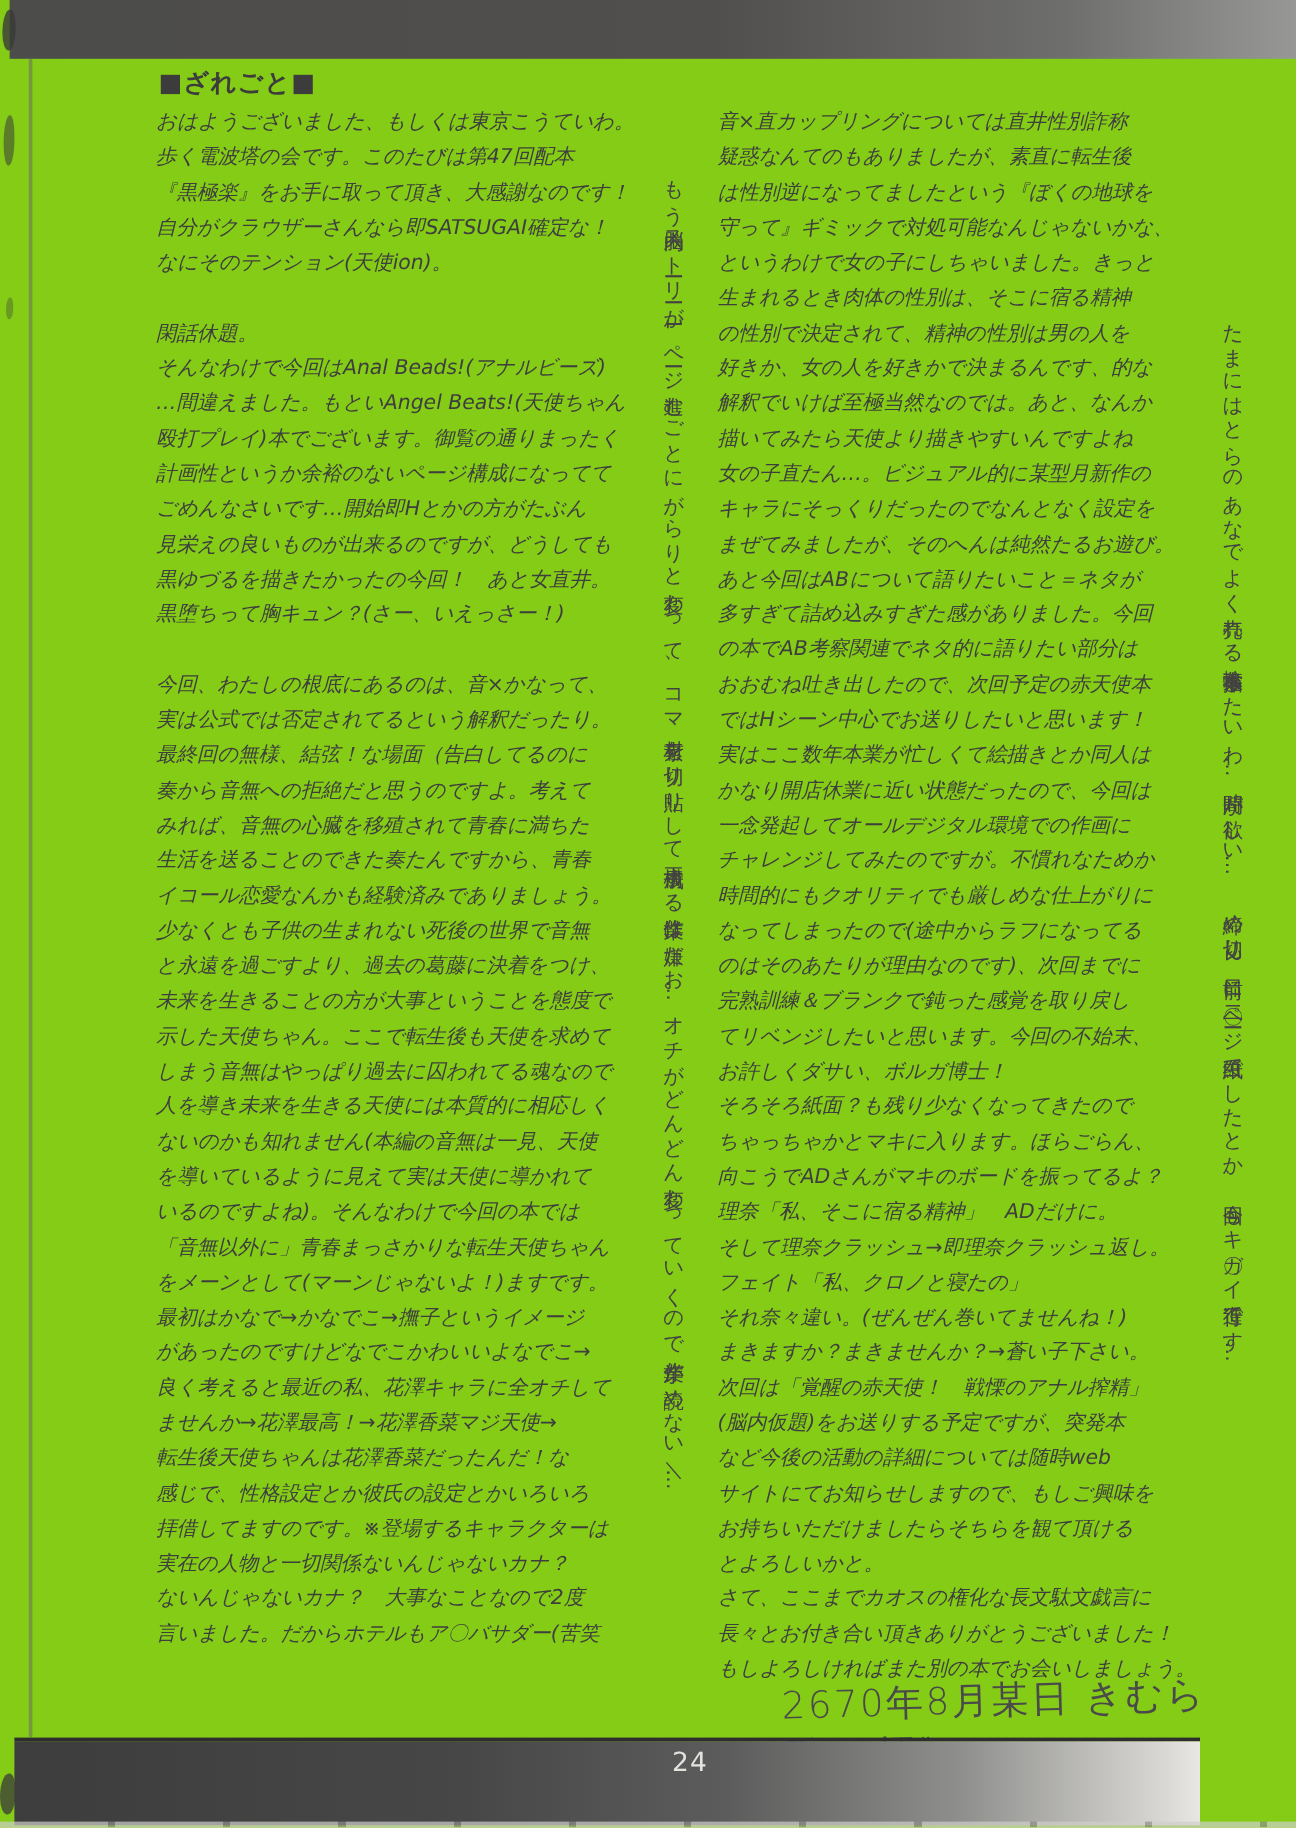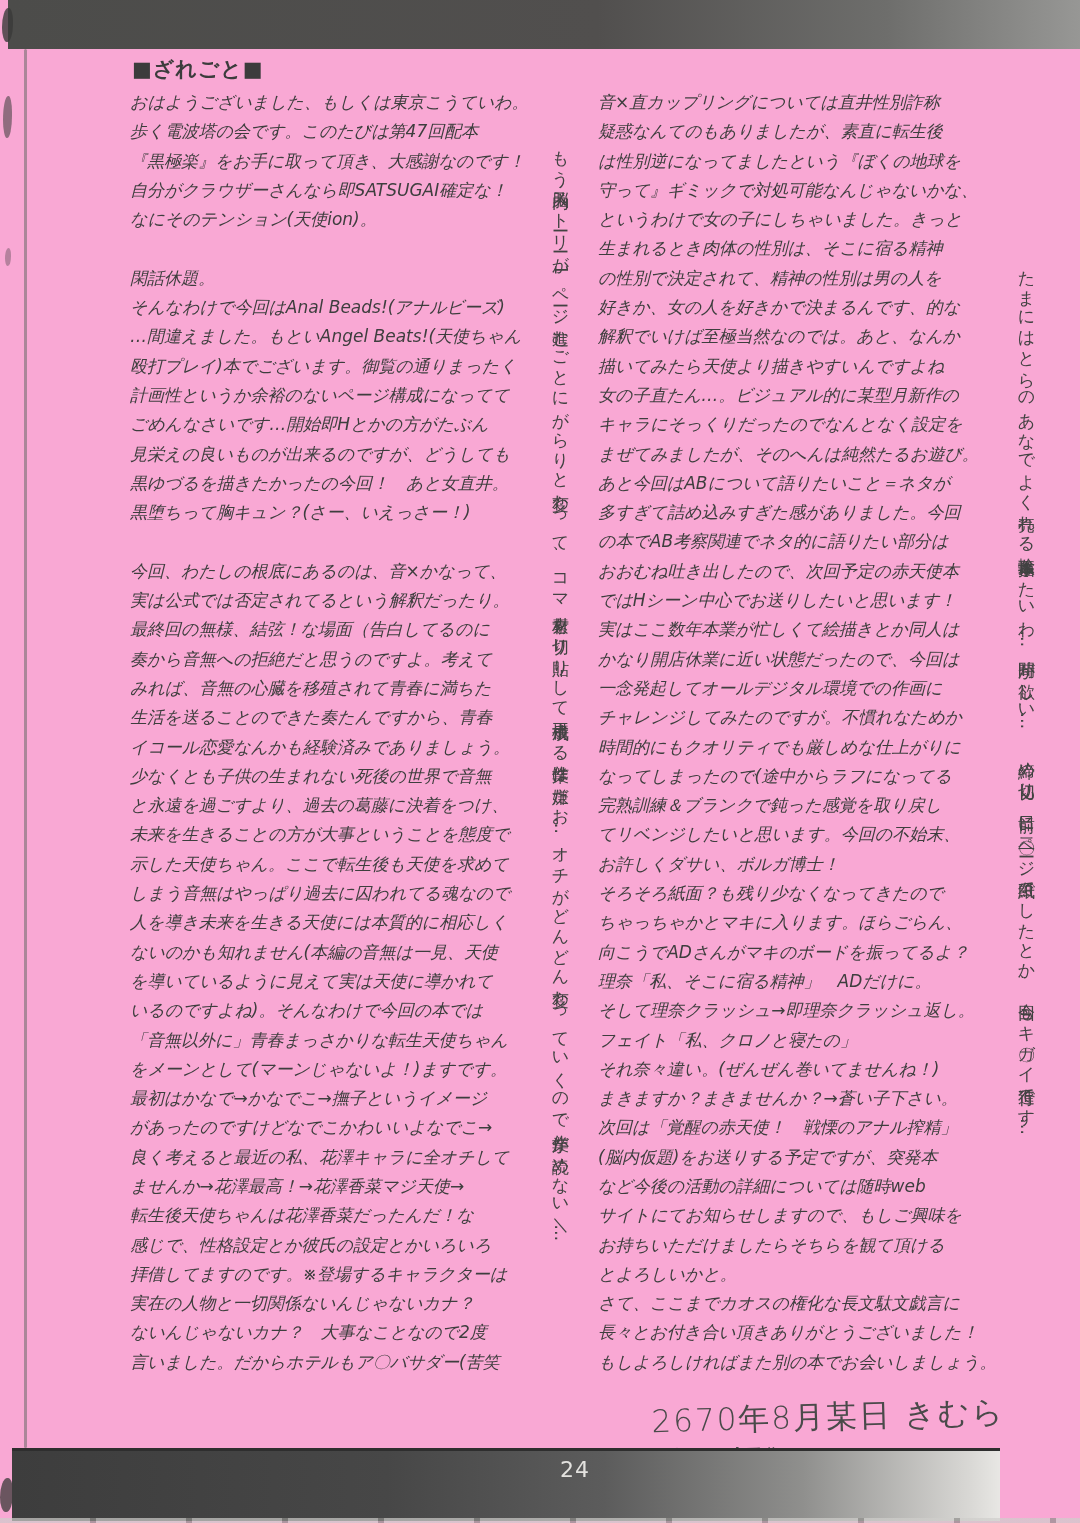--- a/index.html
+++ b/index.html
@@ -1,18 +1,18 @@
 <!DOCTYPE html>
 <html><head>
 <meta charset="utf-8">
 <style>
   html,body{margin:0;padding:0;background:#d8d7d4;}
   .stage{
     position:relative;width:1080px;height:1523px;overflow:hidden;
-    background:#f9a8d4;
+    background:#84cc16;
     font-family:"DejaVu Sans","Liberation Sans",sans-serif;
     color:#3e3e3e;
   }
   
   .top-bar{
     position:absolute;left:8px;top:0;width:1072px;height:49px;
     background:linear-gradient(to right,#4c4c4a 0%,#514f4e 55%,#6e6e6c 82%,#979795 100%);
   }
   .bottom-bar{
     position:absolute;left:12px;top:1448px;width:988px;height:70px;
@@ -146,20 +146,21 @@
       <div class="tline">多すぎて詰め込みすぎた感がありました。今回</div>
       <div class="tline">の本でAB考察関連でネタ的に語りたい部分は</div>
       <div class="tline">おおむね吐き出したので、次回予定の赤天使本</div>
       <div class="tline">ではHシーン中心でお送りしたいと思います！</div>
       <div class="tline">実はここ数年本業が忙しくて絵描きとか同人は</div>
       <div class="tline">かなり開店休業に近い状態だったので、今回は</div>
       <div class="tline">一念発起してオールデジタル環境での作画に</div>
       <div class="tline">チャレンジしてみたのですが。不慣れなためか</div>
       <div class="tline">時間的にもクオリティでも厳しめな仕上がりに</div>
       <div class="tline">なってしまったので(途中からラフになってる</div>
+      <div class="tline">のはそのあたりが理由なのです)、次回までに</div>
       <div class="tline">完熟訓練＆ブランクで鈍った感覚を取り戻し</div>
       <div class="tline">てリベンジしたいと思います。今回の不始末、</div>
       <div class="tline">お許しくダサい、ボルガ博士！</div>
       <div class="tline">そろそろ紙面？も残り少なくなってきたので</div>
       <div class="tline">ちゃっちゃかとマキに入ります。ほらごらん、</div>
       <div class="tline">向こうでADさんがマキのボードを振ってるよ？</div>
       <div class="tline">理奈「私、そこに宿る精神」　ADだけに。</div>
       <div class="tline">そして理奈クラッシュ→即理奈クラッシュ返し。</div>
       <div class="tline">フェイト「私、クロノと寝たの」</div>
       <div class="tline">それ奈々違い。(ぜんぜん巻いてませんね！)</div>

